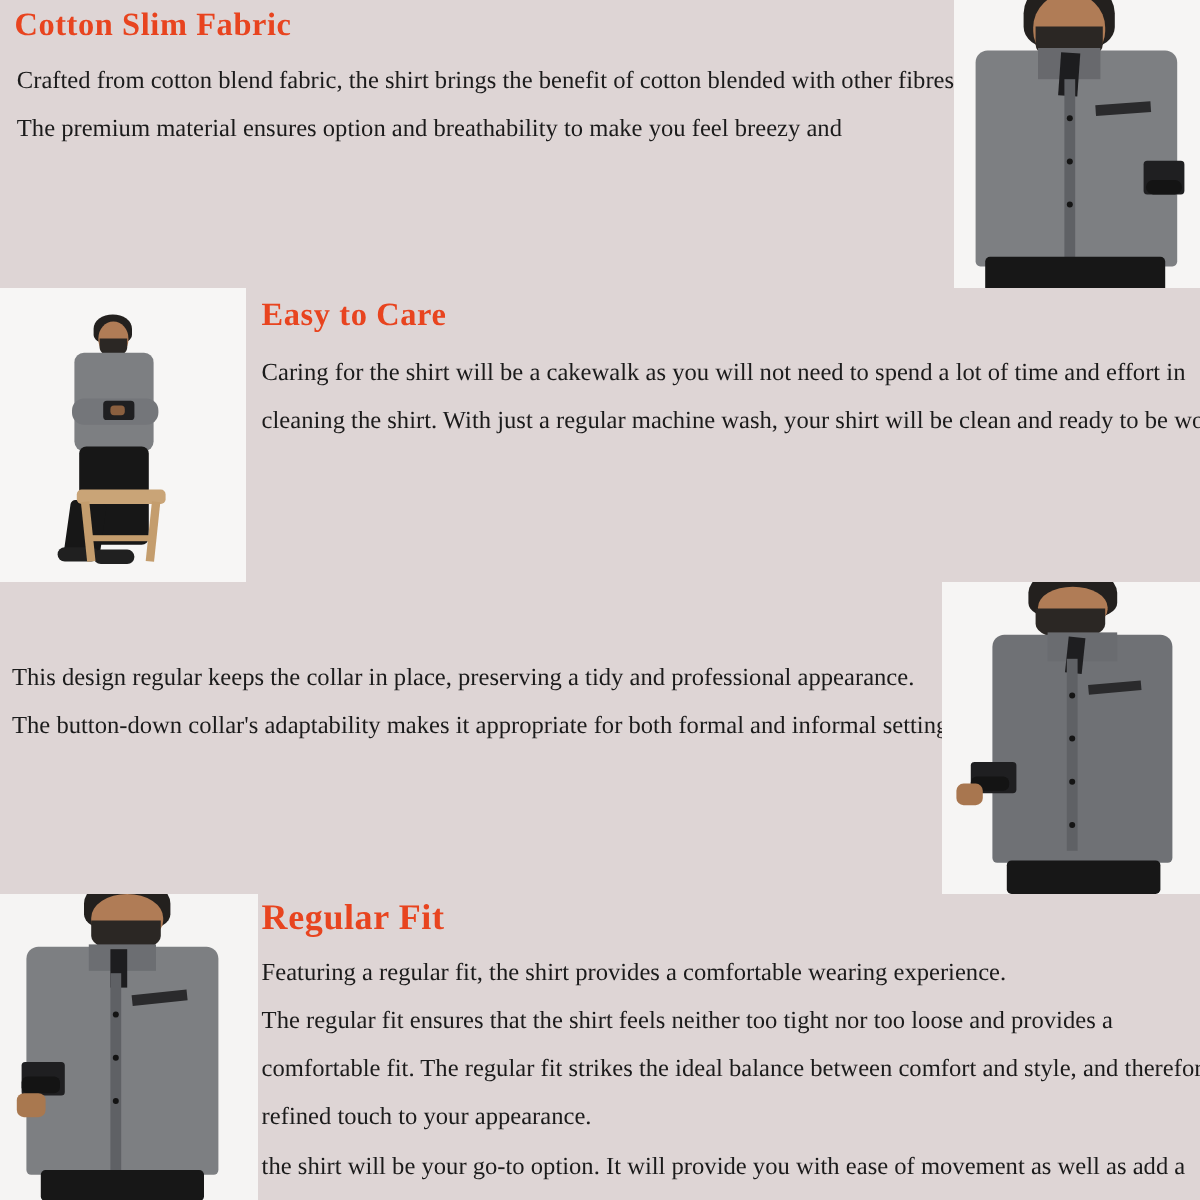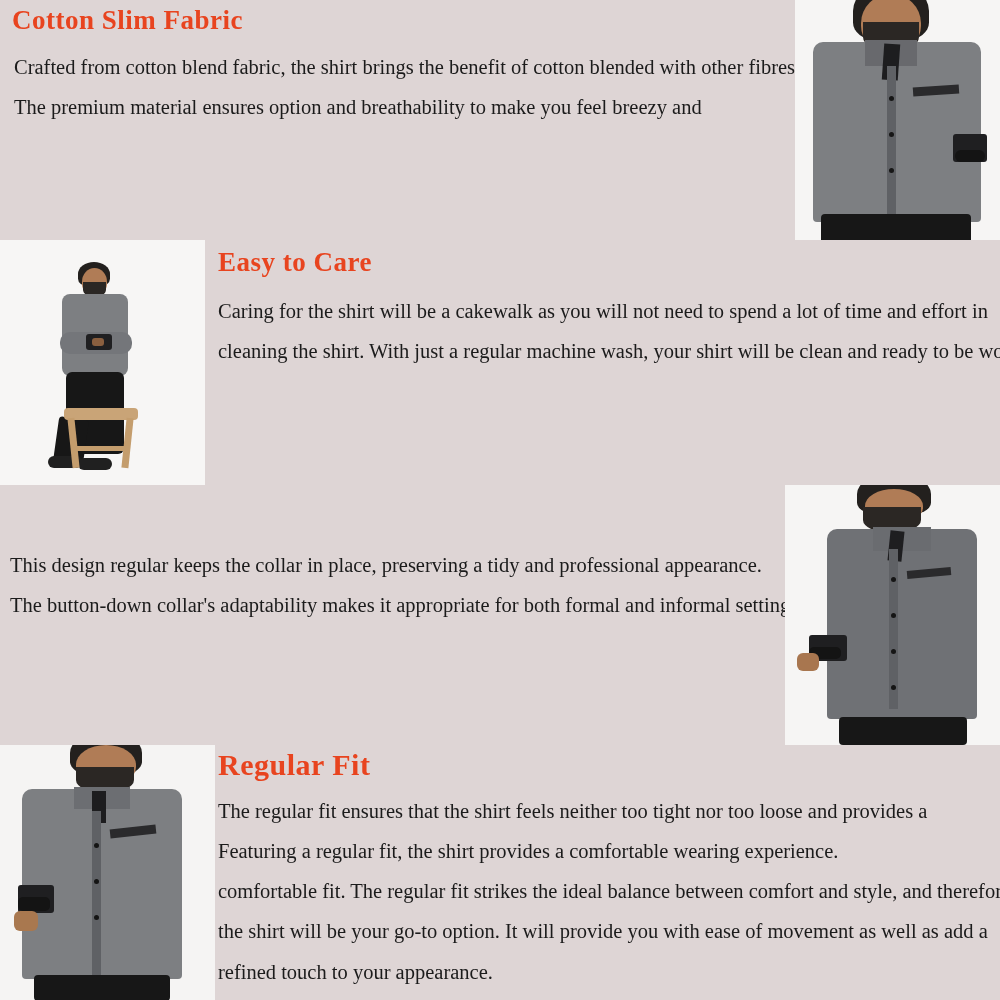--- a/index.html
+++ b/index.html
@@ -215,20 +215,20 @@
     <div class="fig cuff" style="left:18px; top:140px; width:36px; height:28px;"></div>
     <div class="fig watch" style="left:18px; top:152px; width:32px; height:14px; border-radius:5px;"></div>
     <div class="fig" style="left:14px; top:166px; width:24px; height:20px; background:#a9784f; border-radius:6px;"></div>
 
     <div class="fig pants" style="left:34px; top:230px; width:136px; height:26px;"></div>
   </div>
 
   <h2 class="heading" id="sec4-heading">Regular Fit</h2>
 
   <div class="body-text" id="sec4-body">
+    <p>Featuring a regular fit, the shirt provides a comfortable wearing experience.</p>
     <p>The regular fit ensures that the shirt feels neither too tight nor too loose and provides a</p>
-    <p>Featuring a regular fit, the shirt provides a comfortable wearing experience.</p>
     <p>comfortable fit. The regular fit strikes the ideal balance between comfort and style, and therefore,</p>
+    <p>refined touch to your appearance.</p>
     <p>the shirt will be your go-to option. It will provide you with ease of movement as well as add a</p>
-    <p>refined touch to your appearance.</p>
   </div>
 
 </div>
 
 </body></html>

